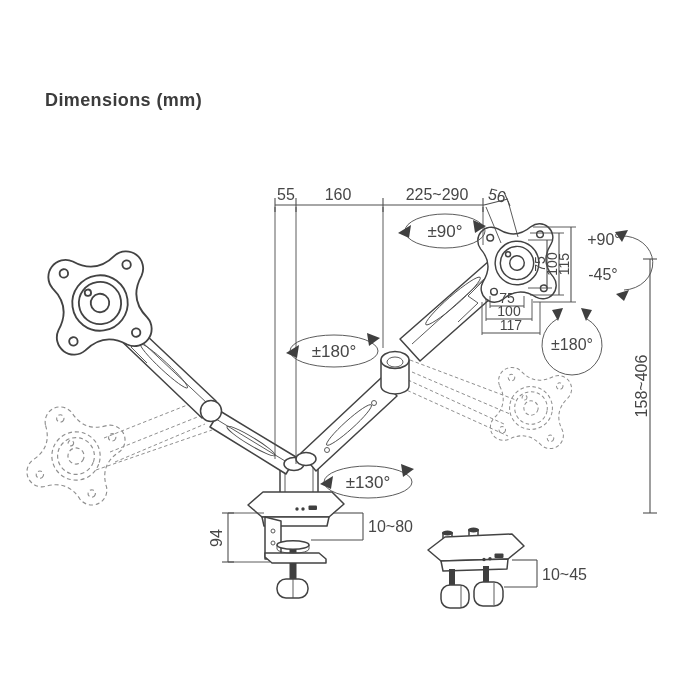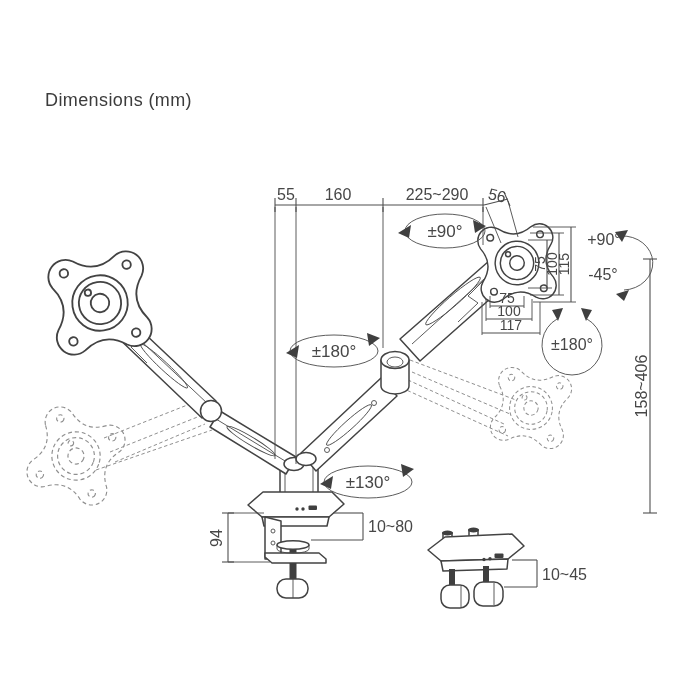--- a/index.html
+++ b/index.html
@@ -1,18 +1,18 @@
 <!DOCTYPE html>
 <html><head>
 <meta charset="utf-8">
 <style>
   html,body{margin:0;padding:0;background:#ffffff;}
   .page{position:relative;width:700px;height:700px;background:#ffffff;overflow:hidden;
         font-family:"Liberation Sans", sans-serif;}
-  .title{position:absolute;left:45px;top:90px;font-size:18px;color:#3c3c3c;letter-spacing:.4px;}
+  .title{position:absolute;left:45px;top:90px;font-size:18px;color:#3c3c3c;letter-spacing:.4px;font-weight:bold;}
   svg{position:absolute;left:0;top:0;}
   svg text{font-family:"Liberation Sans", sans-serif;fill:#474747;}
   .dimtxt{font-size:16px;}
   .dimtxt-s{font-size:14px;}
   .angtxt{font-size:17px;}
   .angtxt-s{font-size:16px;}
   .lnw{stroke:#434343;stroke-width:1.5;fill:#ffffff;stroke-linejoin:round;}
   .thin{stroke:#4a4a4a;stroke-width:0.9;fill:none;}
   .dim{stroke:#4f4f4f;stroke-width:1.1;fill:none;}
   .dark{fill:#3f3f3f;stroke:none;}

